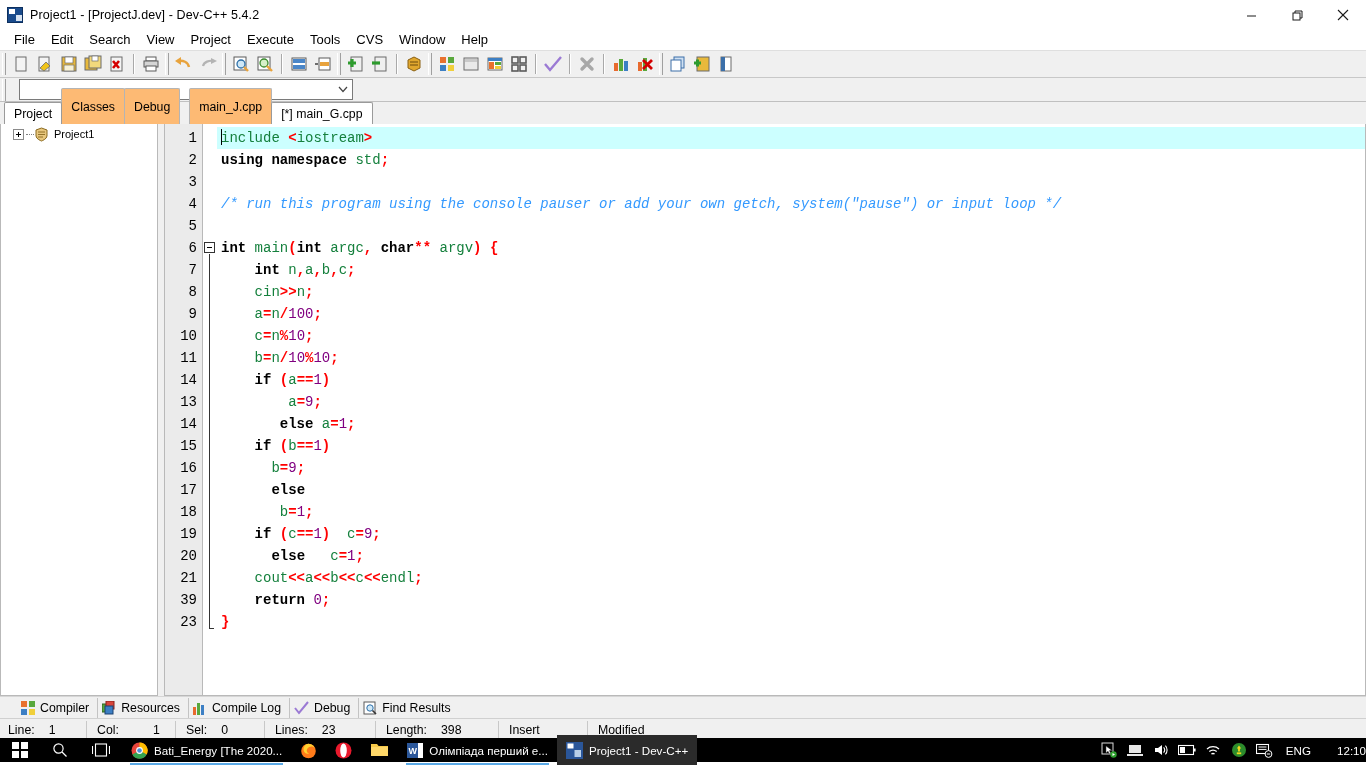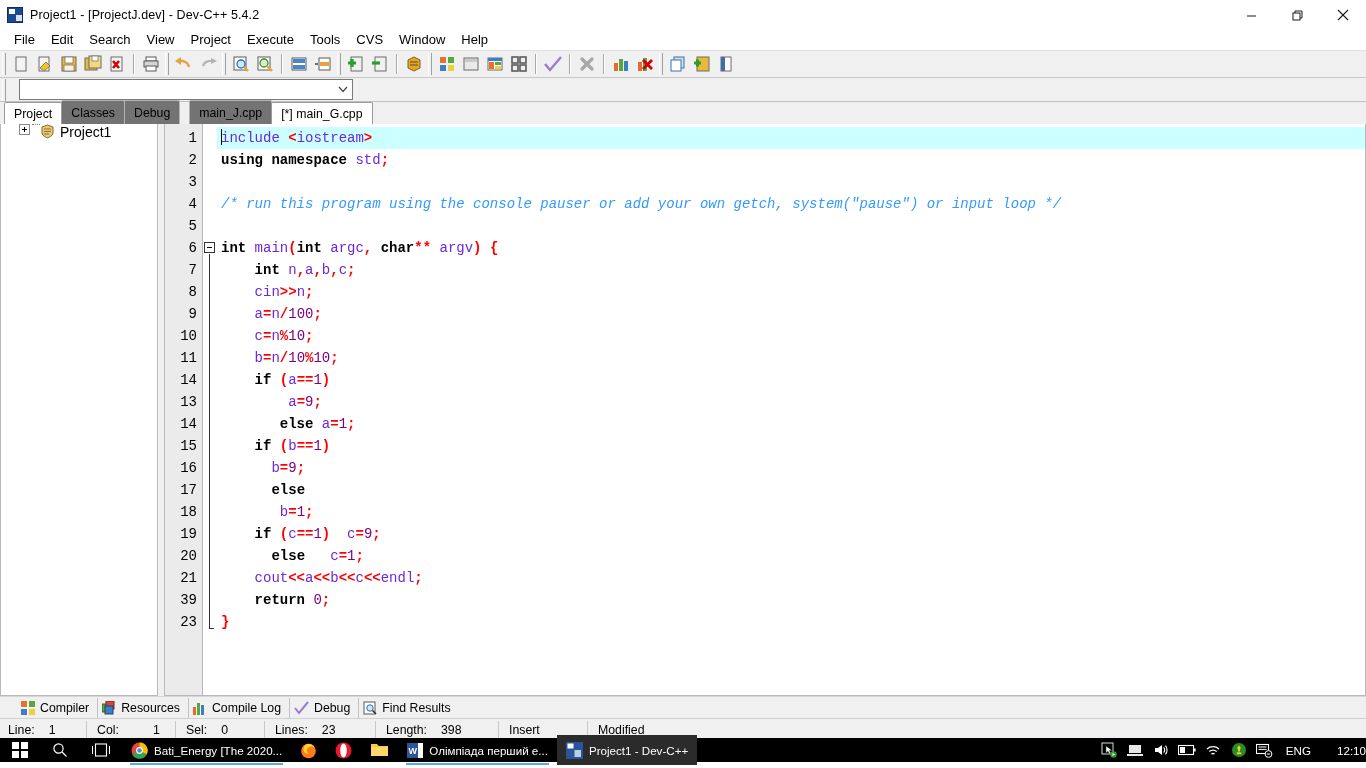--- a/index.html
+++ b/index.html
@@ -91,42 +91,42 @@
     display: flex; align-items: center; justify-content: center;
     color: #333;
   }
 
   
   .tabrow {
     height: 22px; background: #f0f0f0; display: flex;
     align-items: flex-end; position: relative;
   }
   .tab {
-    height: 24px; padding: 0 9px; font-size: 12.3px; color: #000;
-    background: #737373; border: 1px solid #b4b4b4; border-bottom: none;
+    height: 36px; padding: 0 9px; font-size: 12.3px; color: #000;
+    background: #fdba74; border: 1px solid #b4b4b4; border-bottom: none;
     display: flex; align-items: center; margin-right: -1px;
     border-radius: 2px 2px 0 0;
   }
   .tab.active {
     background: #ffffff; height: 22px; border-color: #9a9a9a;
     position: relative; z-index: 3;
   }
 
   
   .main {
     display: flex; height: 572px; background: #f0f0f0;
   }
   .leftpanel {
     width: 158px; background: #ffffff;
     border: 1px solid #b9b9b9; border-top: none;
     overflow: hidden;
   }
   .tree-node {
-    display: flex; align-items: flex-start; height: 20px;
-    padding-left: 18px; font-size: 14px; color: #000;
+    display: flex; align-items: center; height: 20px;
+    padding-left: 12px; font-size: 11px; color: #000;
   }
   .expander {
     width: 11px; height: 11px; border: 1px solid #8a8a8a;
     background: #ffffff; margin-right: 2px; position: relative; flex: none;
   }
   .expander::before {
     content: ""; position: absolute; left: 2px; top: 4px;
     width: 5px; height: 1px; background: #000;
   }
   .expander::after {
@@ -172,21 +172,21 @@
     padding-top: 3px; white-space: pre; position: relative;
   }
   .code .cl {
     height: 22px; line-height: 22px; padding-left: 4px;
   }
   .code .cl.hl { background: #ccffff; }
   .kw   { color: #000000; font-weight: bold; }
   .num  { color: #800080; }
   .op   { color: #ff0000; font-weight: bold; }
   .cmt  { color: #3399ff; font-style: italic; }
-  .pln  { color: #6d28d9; }
+  .pln  { color: #15803d; }
   .caret {
     display: inline-block; width: 1px; height: 16px; background: #000;
     vertical-align: -3px; margin-right: -1px;
   }
 
   
   .bottomtabs {
     height: 22px; background: #f0f0f0; display: flex; align-items: center;
     padding-left: 17px; border-top: 1px solid #d6d6d6;
   }

